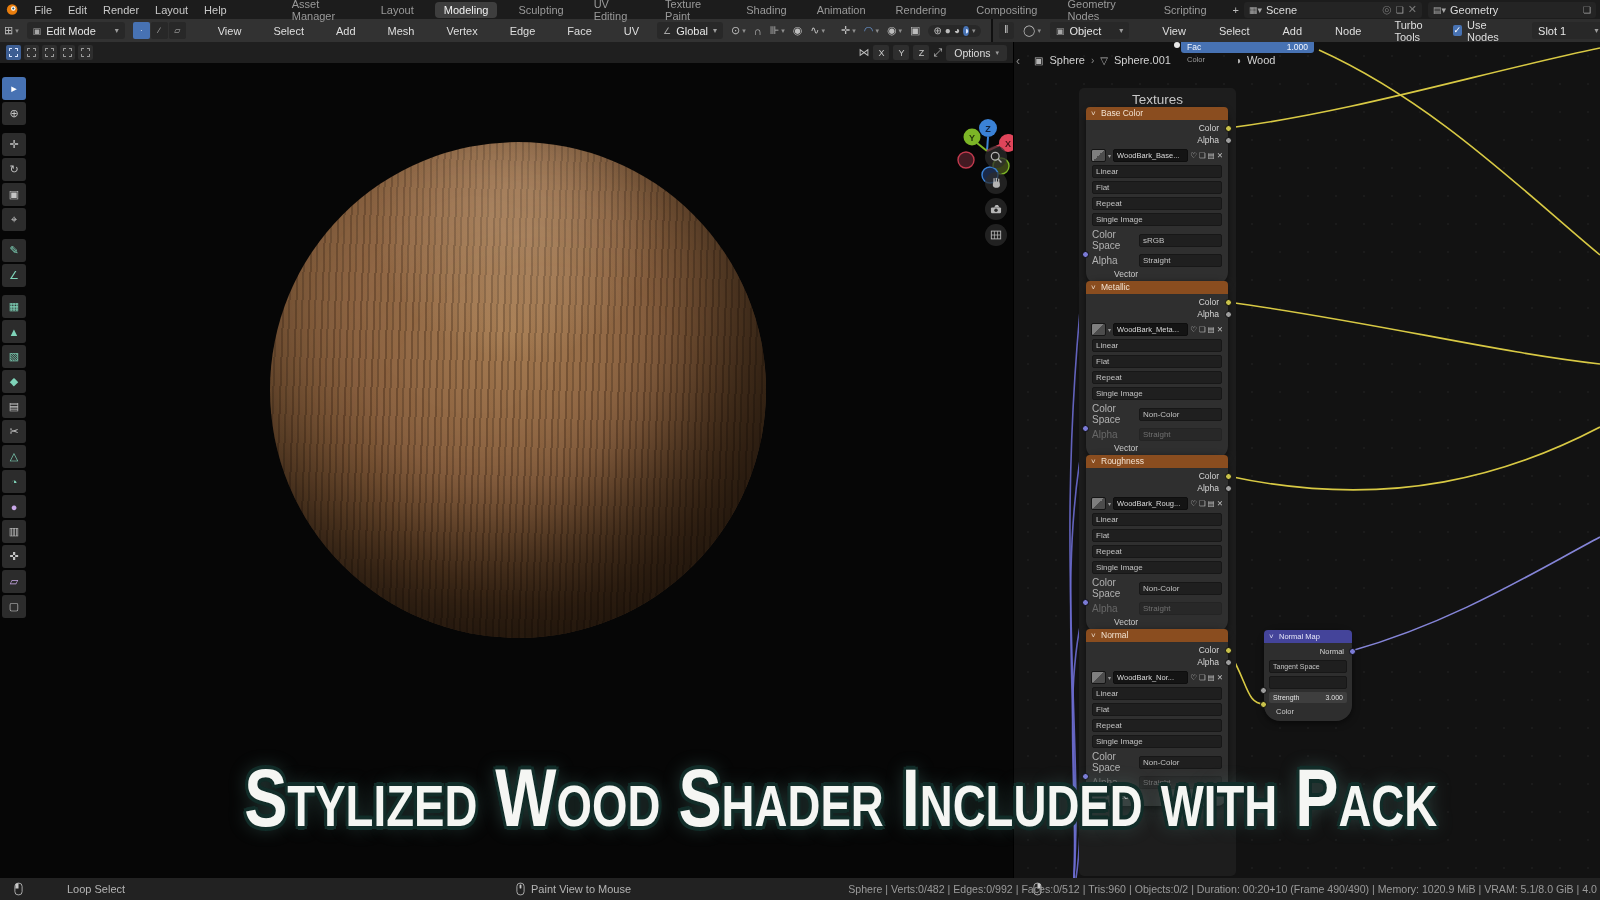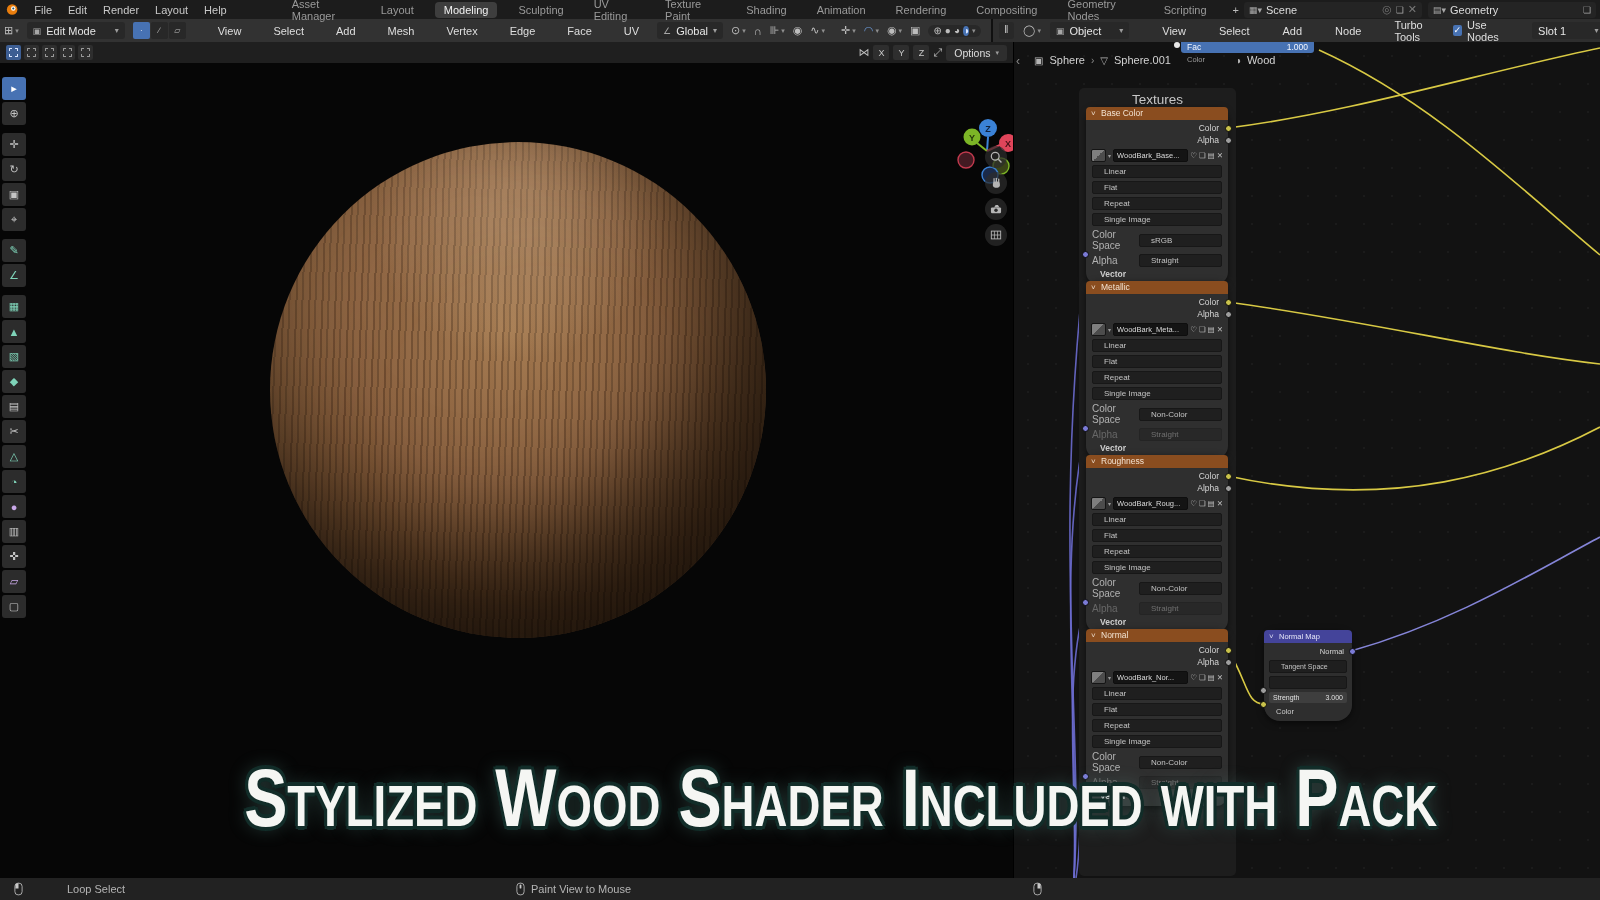--- a/index.html
+++ b/index.html
@@ -97,26 +97,26 @@
   .orow{height:11px;line-height:11px;text-align:right;padding-right:9px;margin-top:3px;color:#d6d6d6;}
   .orow.first{margin-top:3px;}
   .imgrow{display:flex;align-items:center;gap:2px;margin:3px 5px 0;height:13px;}
   .imgchip{width:13px;height:11px;border-radius:2px;background:linear-gradient(135deg,#7f7f7f 0 50%,#4c4c4c 50%);
            border:1px solid #151515;}
   .imgcar{font-size:6px;color:#9a9a9a;}
   .imgname{flex:1;height:11px;background:#141414;border:1px solid #0e0e0e;border-radius:2px;
            color:#dadada;font-size:7.5px;line-height:11px;padding:0 3px;white-space:nowrap;overflow:hidden;}
   .mico{font-size:7.5px;color:#c0c0c0;}
   .nfield{height:11px;background:#1f1f1f;border:1px solid #171717;border-radius:2px;color:#c3c3c3;
-          font-size:8px;line-height:11px;padding:0 11px;margin:3px 6px 0;}
+          font-size:8px;line-height:11px;padding:0 3px;margin:3px 6px 0;}
   .lblrow{display:flex;align-items:center;margin:3px 6px 0;gap:3px;}
   .lblrow .lb{width:44px;color:#b2b2b2;font-size:10px;}
   .lblrow .nfield{flex:1;margin:0;}
   .lblrow.off{opacity:.42;}
-  .vecrow{height:11px;line-height:11px;margin:2px 0 4px 14px;color:#cdcdcd;font-weight:bold;}
+  .vecrow{height:11px;line-height:11px;margin:2px 0 4px 28px;color:#cdcdcd;}
   .dot{position:absolute;width:7px;height:7px;border-radius:50%;border:1px solid #0a0a0a;box-sizing:border-box;}
   .dot.y{background:#c9c24b;} .dot.g{background:#9e9e9e;} .dot.p{background:#7b7bd6;}
   .nmap{position:absolute;left:250px;top:588px;width:88px;background:rgba(47,47,47,.97);border-radius:16px;
         z-index:3;font-size:7.5px;color:#cdcdcd;box-shadow:0 2px 7px rgba(0,0,0,.55);}
   .nmap .nhdr{background:#44449a;color:#e6e6f8;font-size:7.5px;}
   .nmap .nhdr::before{color:#d8d8f0;}
   .nmap .orow{font-size:7.5px;padding-right:8px;}
   .nmap .nfield{font-size:7px;margin:3px 5px 0;}
   .sliderow{display:flex;justify-content:space-between;height:11px;line-height:11px;background:#3e3e3e;
             border-radius:2px;margin:3px 5px 0;padding:0 4px;font-size:7px;color:#e0e0e0;}
@@ -538,19 +538,20 @@
           <rect x="4" y="2.5" width="2" height="4.5" rx="1" fill="#c9c9c9"></rect>
         </svg>
       <span>Paint View to Mouse</span>
     </div>
     <div class="sb-item" style="left:1033px;">
       <svg width="9" height="14" viewBox="0 0 10 15">
           <rect x="1" y="1" width="8" height="13" rx="3.5" fill="none" stroke="#a8a8a8" stroke-width="1.1"></rect>
           <path d="M8.4 2.8 A3.4 3.4 0 0 0 5 1.2 V7 H8.4 Z" fill="#c9c9c9"></path>
         </svg>
     </div>
+    <div class="stats">Sphere | Verts:0/482 | Edges:0/992 | Faces:0/512 | Tris:960 | Objects:0/2 | Duration: 00:20+10 (Frame 490/490) | Memory: 1020.9 MiB | VRAM: 5.1/8.0 GiB | 4.0</div>
   </div>
 
   <div class="title">
     <span>Stylized Wood Shader Included with Pack</span>
   </div>
 
 </div>
 
 </body></html>

